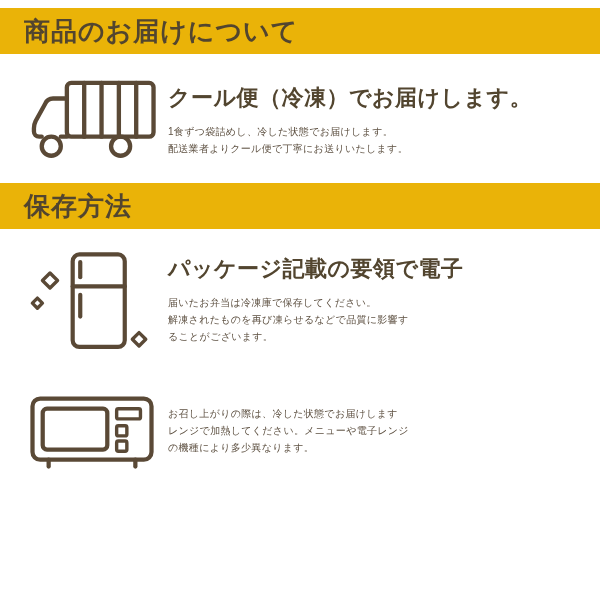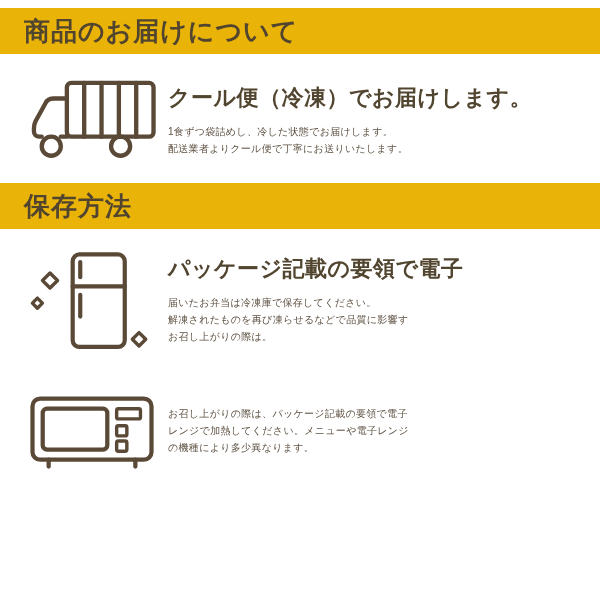--- a/index.html
+++ b/index.html
@@ -111,41 +111,41 @@
             <path class="thin" d="M25 26 L34 35 L25 44 L16 35 Z"></path>
             <path class="thin" d="M10 56 L16 62 L10 68 L4 62 Z"></path>
             <path class="thin" d="M131 97 L139 105 L131 113 L123 105 Z"></path>
           </g>
         </svg>
       </div>
       <div class="text-col">
         <h3>パッケージ記載の要領で電子</h3>
         <p>届いたお弁当は冷凍庫で保存してください。
 解凍されたものを再び凍らせるなどで品質に影響す
-お召し上がりの際は。</p>
+ることがございます。</p>
       </div>
     </div>
   </section>
 
   <section>
     <div class="content">
       <div class="icon-col">
         <svg width="128" height="85" viewBox="0 0 150 100">
           <g class="stroke">
             <rect x="5" y="10" width="140" height="72" rx="9"></rect>
             <rect x="17" y="22" width="76" height="48" rx="5"></rect>
             <rect class="thin" x="104" y="22" width="28" height="12" rx="2"></rect>
             <rect class="thin" x="104" y="42" width="12" height="12" rx="2"></rect>
             <rect class="thin" x="104" y="60" width="12" height="12" rx="2"></rect>
             <line x1="24" y1="82" x2="24" y2="90"></line>
             <line x1="126" y1="82" x2="126" y2="90"></line>
           </g>
         </svg>
       </div>
       <div class="text-col">
-        <p>お召し上がりの際は、パッケージ記載の要領で電子
+        <p>お召し上がりの際は、冷した状態でお届けします
 レンジで加熱してください。メニューや電子レンジ
 の機種により多少異なります。</p>
       </div>
     </div>
   </section>
 
 </div>
 
 </body></html>

